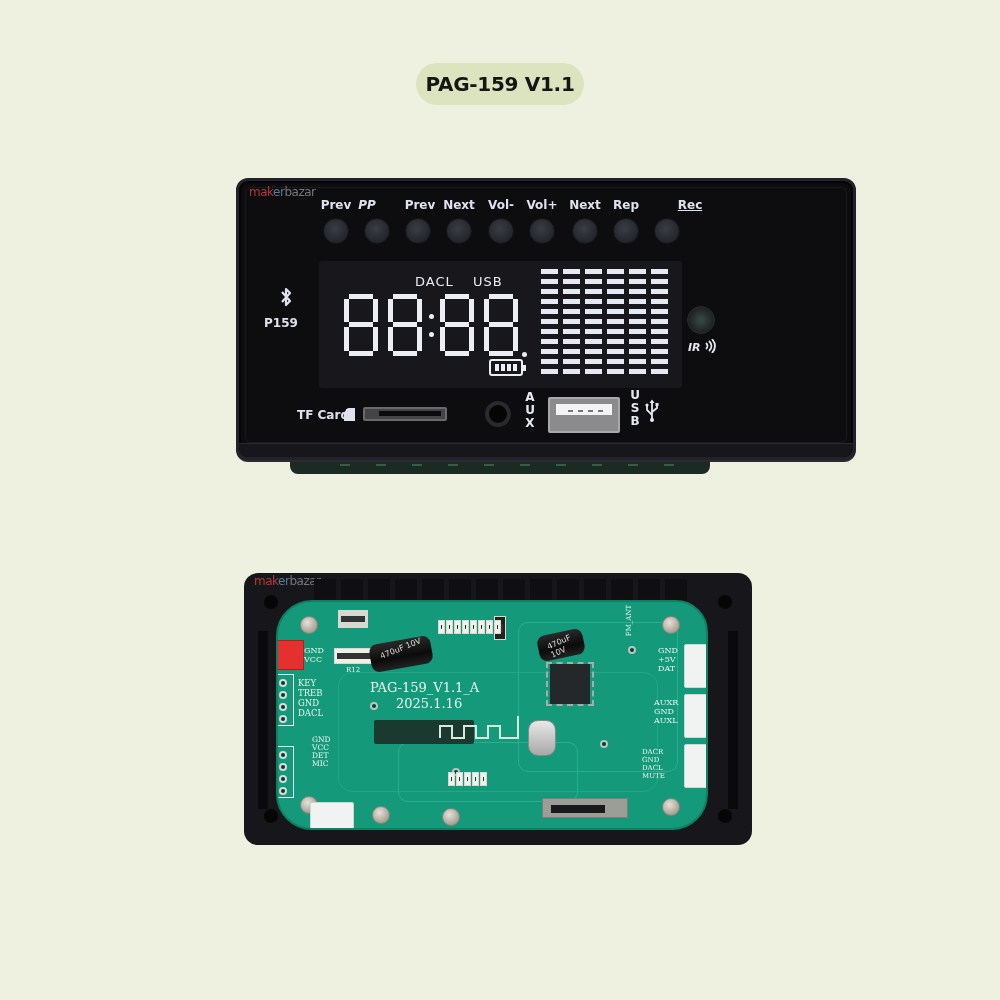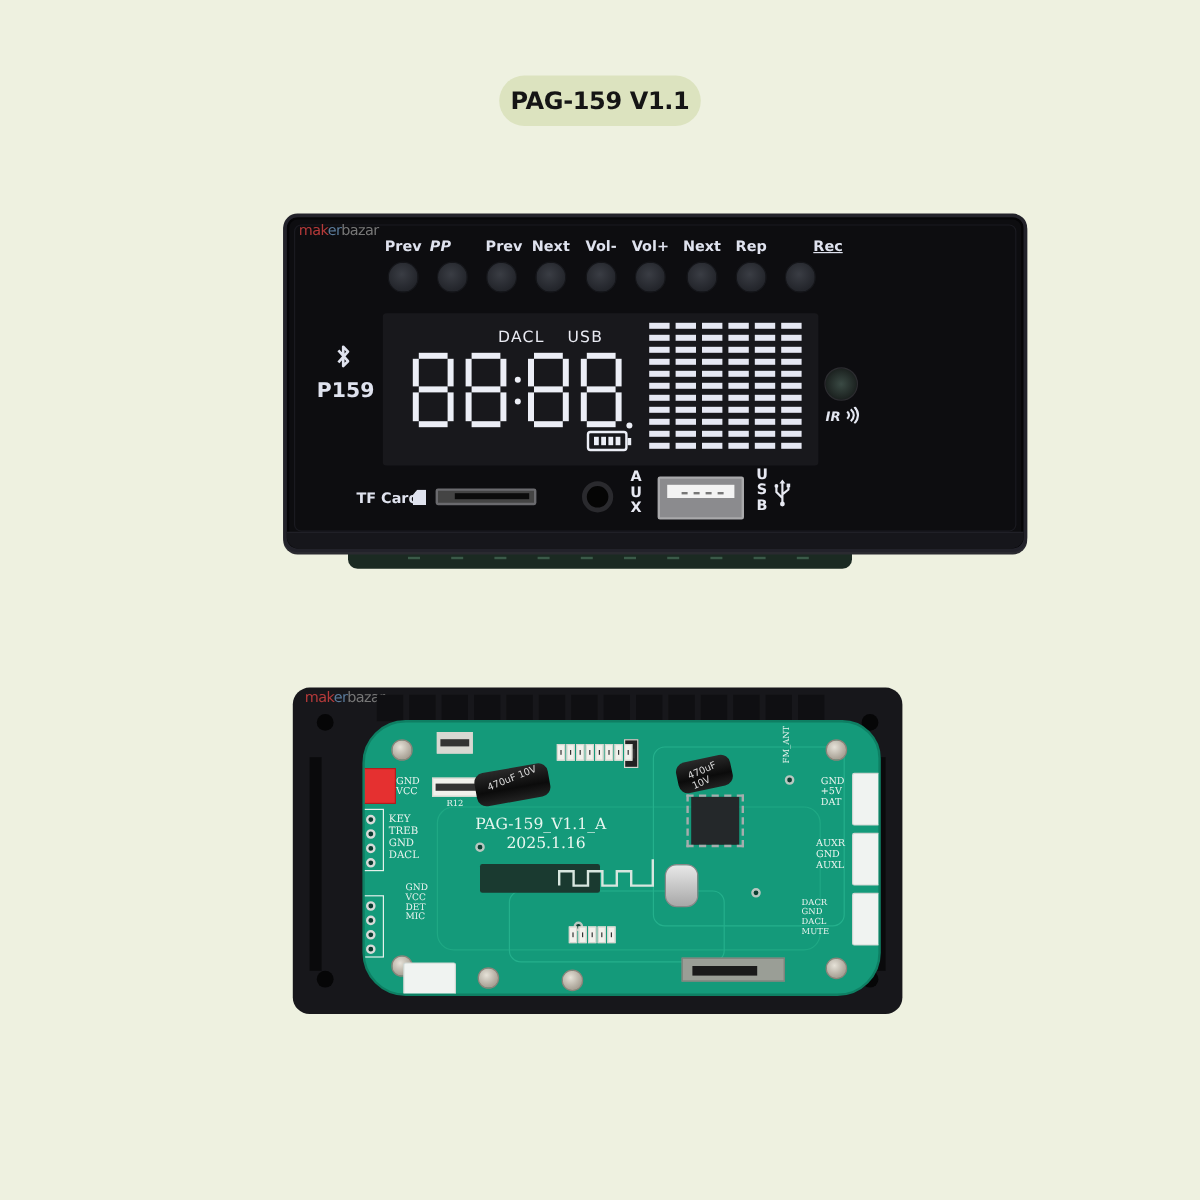--- a/index.html
+++ b/index.html
@@ -18,21 +18,21 @@
   .front .inner-edge { position: absolute; left: 6px; top: 6px; right: 6px; bottom: 14px; border-radius: 6px; border: 1px solid #1a1a20; }
   .front .bottom-lip { position: absolute; left: 0; right: 0; bottom: 0; height: 14px; background: #16161b; border-top: 1px solid #2a2a32; border-radius: 0 0 10px 10px; }
 
   .watermark { position: absolute; font-family: "DejaVu Sans", sans-serif; font-size: 12px; letter-spacing: -0.5px; }
   .watermark .a { color: #b53a3a; } .watermark .b { color: #5a7a9a; } .watermark .c { color: #777; }
 
   .btn-label { position: absolute; top: 17px; color: #dfe2ee; font-weight: bold; font-size: 12px; text-align: center; width: 50px; font-family: "DejaVu Sans", sans-serif; }
   .btn { position: absolute; top: 37px; width: 26px; height: 26px; border-radius: 50%; background: radial-gradient(circle at 45% 40%, #3a3d44, #23252b 70%); border: 1px solid #15161a; }
 
   .bt-icon { position: absolute; left: 40px; top: 105px; width: 14px; height: 22px; }
-  .p159 { position: absolute; left: 25px; top: 135px; color: #dfe2ee; font-weight: bold; font-size: 17px; font-family: "DejaVu Sans", sans-serif; }
+  .p159 { position: absolute; left: 25px; top: 135px; color: #dfe2ee; font-weight: bold; font-size: 12px; font-family: "DejaVu Sans", sans-serif; }
 
   .lcd { position: absolute; left: 80px; top: 80px; width: 363px; height: 127px; background: #18181c; border-radius: 3px; }
   .lcd-labels { position: absolute; left: 96px; top: 13px; color: #e9eaf2; font-size: 13px; letter-spacing: 1px; font-family: "DejaVu Sans", sans-serif; }
   .lcd-labels span { margin-right: 14px; }
   .digits { position: absolute; left: 25px; top: 33px; }
   .seg-digit { position: absolute; width: 34px; height: 62px; }
   .seg { position: absolute; background: #eceef6; }
   .colon { position: absolute; width: 5px; height: 5px; background: #eceef6; border-radius: 50%; }
   .battery { position: absolute; left: 170px; top: 98px; width: 34px; height: 17px; border: 2px solid #eceef6; border-radius: 3px; }
   .battery::after { content: ""; position: absolute; right: -5px; top: 4px; width: 3px; height: 6px; background: #eceef6; }
@@ -53,21 +53,21 @@
   .usb-port { position: absolute; left: 309px; top: 216px; width: 72px; height: 36px; background: #8b8b8e; border: 2px solid #a9a9ab; border-radius: 2px; }
   .usb-port .tongue { position: absolute; left: 6px; top: 5px; width: 56px; height: 11px; background: #f3f3f3; }
   .usb-port .tongue i { position: absolute; top: 6px; width: 5px; height: 2px; background: #777; }
   .usb-icon { position: absolute; left: 405px; top: 218px; width: 16px; height: 24px; }
 
   
   .back { position: absolute; left: 244px; top: 573px; width: 508px; height: 272px; background: #17171b; border-radius: 14px; }
   .back .rail { position: absolute; top: 58px; width: 10px; height: 178px; background: #0a0a0c; }
   .back .hole { position: absolute; width: 14px; height: 14px; background: #060607; border-radius: 50%; }
   .back .slat { position: absolute; top: 6px; width: 22px; height: 22px; background: #0f0f12; }
-  .pcb { position: absolute; left: 302px; top: 600px; width: 432px; height: 230px; background: #149a7a;
+  .pcb { position: absolute; left: 276px; top: 600px; width: 432px; height: 230px; background: #149a7a;
     border-radius: 36px 32px 36px 36px; border: 2px solid #0e7f63; overflow: hidden; }
   .pcb .trace { position: absolute; border: 1.5px solid #24b08c; }
   .pcb-text { position: absolute; color: #e8f6ef; font-family: "DejaVu Serif", serif; }
   .silk { position: absolute; color: #e8f3ee; font-family: "DejaVu Serif", serif; font-size: 8px; line-height: 9px; }
   .conn-white { position: absolute; background: #f0f3f1; border: 1px solid #cfd7d3; border-radius: 2px; }
   .conn-red { position: absolute; background: #e53030; border: 1px solid #b21e1e; }
   .smd { position: absolute; background: #f1f1ec; border: 1px solid #d8d8d0; }
   .smd::after { content: ""; position: absolute; left: 2px; right: 2px; top: 30%; bottom: 30%; background: #333; }
   .via { position: absolute; width: 8px; height: 8px; background: #0c3f32; border: 2px solid #b8c7c0; border-radius: 50%; }
   .screw { position: absolute; width: 18px; height: 18px; border-radius: 50%; background: radial-gradient(circle at 40% 35%, #e6e2d8, #a9a296 70%); border: 1px solid #8a847a; }

